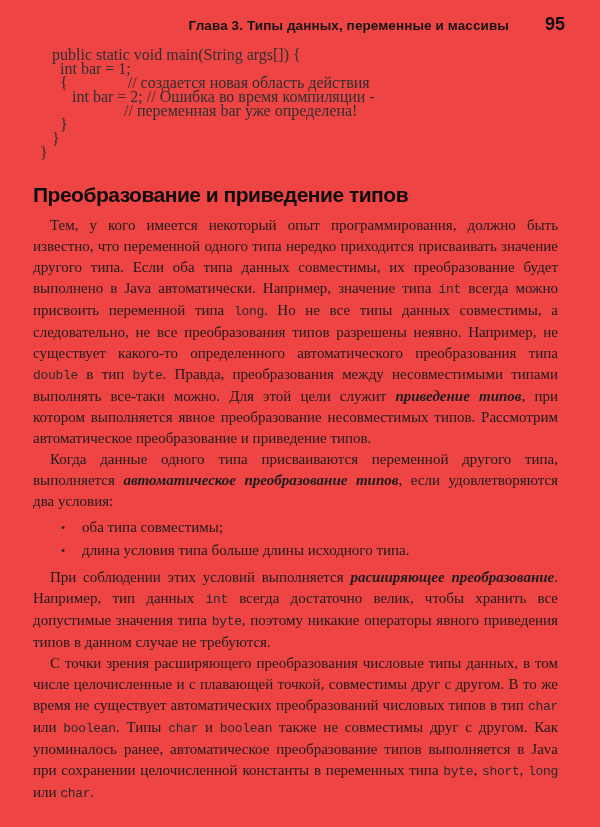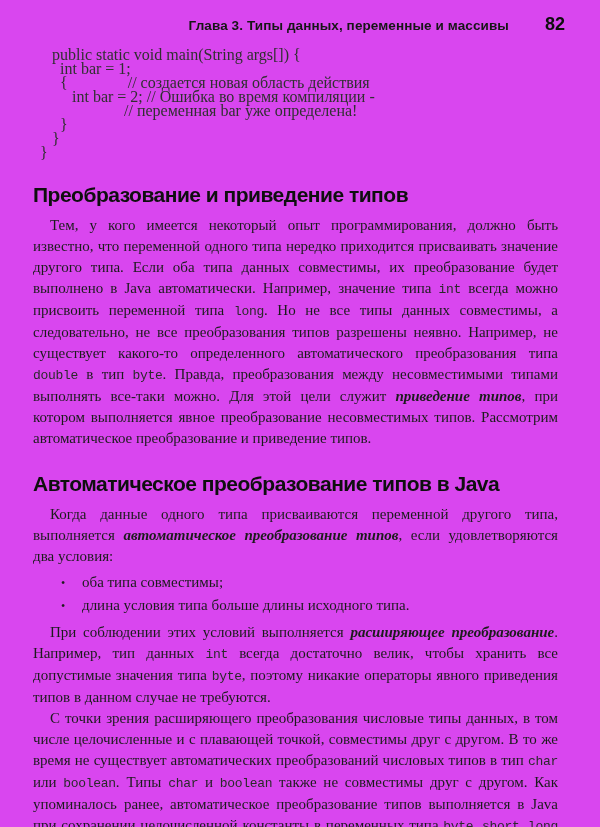--- a/index.html
+++ b/index.html
@@ -4,21 +4,21 @@
 <style>
   * { box-sizing: border-box; }
   html, body { margin: 0; padding: 0; }
   body {
     width: 600px; height: 827px;
     background: #f4f4f2;
     font-family: "Liberation Serif", serif;
   }
   .page {
     width: 600px; height: 827px;
-    background: #d946ef;
+    background: #ef4444;
     color: #1c1c1c;
     padding: 14px 42px 0 33px;
     overflow: hidden;
     position: relative;
   }
   .running-head {
     display: flex;
     justify-content: flex-end;
     align-items: baseline;
     gap: 36px;
@@ -89,36 +89,35 @@
     padding-top: 1px;
   }
 </style>
 </head>
 <body>
 
 <div class="page">
 
   <div class="running-head">
     <span class="chapter">Глава 3. Типы данных, переменные и массивы</span>
-    <span class="pagenum">82</span>
+    <span class="pagenum">95</span>
   </div>
 
   <pre class="code">   public static void main(String args[]) {
      int bar = 1;
      {               // создается новая область действия
         int bar = 2; // Ошибка во время компиляции -
                      // переменная bar уже определена!
      }
    }
 }</pre>
 
   <h1 class="section-heading">Преобразование и приведение типов</h1>
   <p class="body"><span>Тем, у кого имеется некоторый опыт программирования, должно быть известно, что переменной одного типа нередко приходится присваивать значение другого типа. Если оба типа данных совместимы, их преобразование будет выполнено в Java автоматически. Например, значение типа </span><span class="run-code">int</span><span> всегда можно присвоить переменной типа </span><span class="run-code">long</span><span>. Но не все типы данных совместимы, а следовательно, не все преобразования типов разрешены неявно. Например, не существует какого-то определенного автоматического преобразования типа </span><span class="run-code">double</span><span> в тип </span><span class="run-code">byte</span><span>. Правда, преобразования между несовместимыми типами выполнять все-таки можно. Для этой цели служит </span><span class="run-term">приведение типов</span><span>, при котором выполняется явное преобразование несовместимых типов. Рассмотрим автоматическое преобразование и приведение типов.</span></p>
 
-  <h1 class="section-heading">Автоматическое преобразование типов в Java</h1>
   <p class="body"><span>Когда данные одного типа присваиваются переменной другого типа, выполняется </span><span class="run-term">автоматическое преобразование типов</span><span>, если удовлетворяются два условия:</span></p>
 
   <ul class="conditions">
     <li>
       <span class="dot">•</span>
       <span>оба типа совместимы;</span>
     </li>
     <li>
       <span class="dot">•</span>
       <span>длина условия типа больше длины исходного типа.</span>

